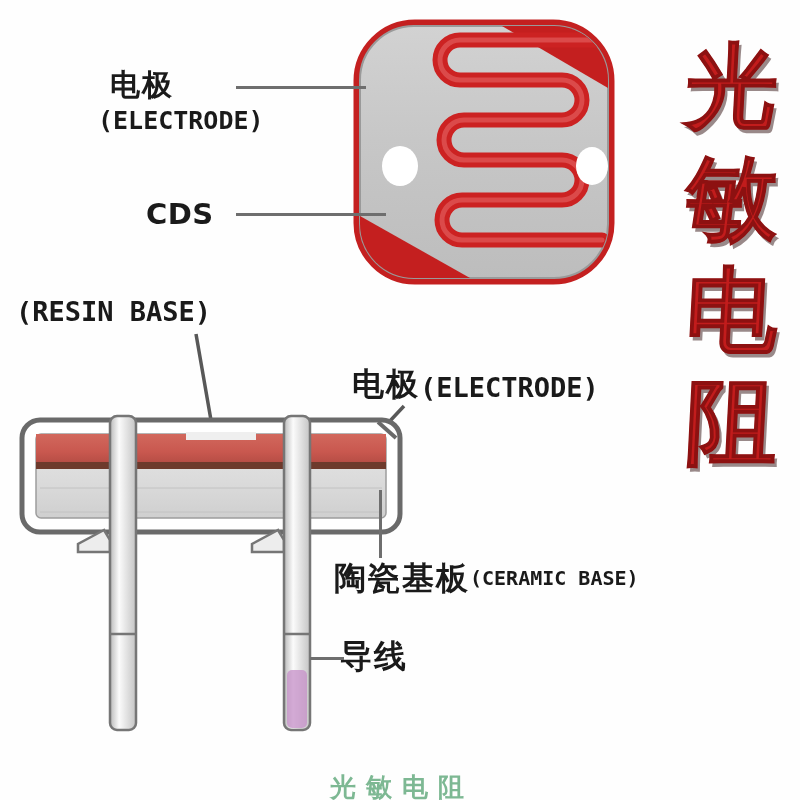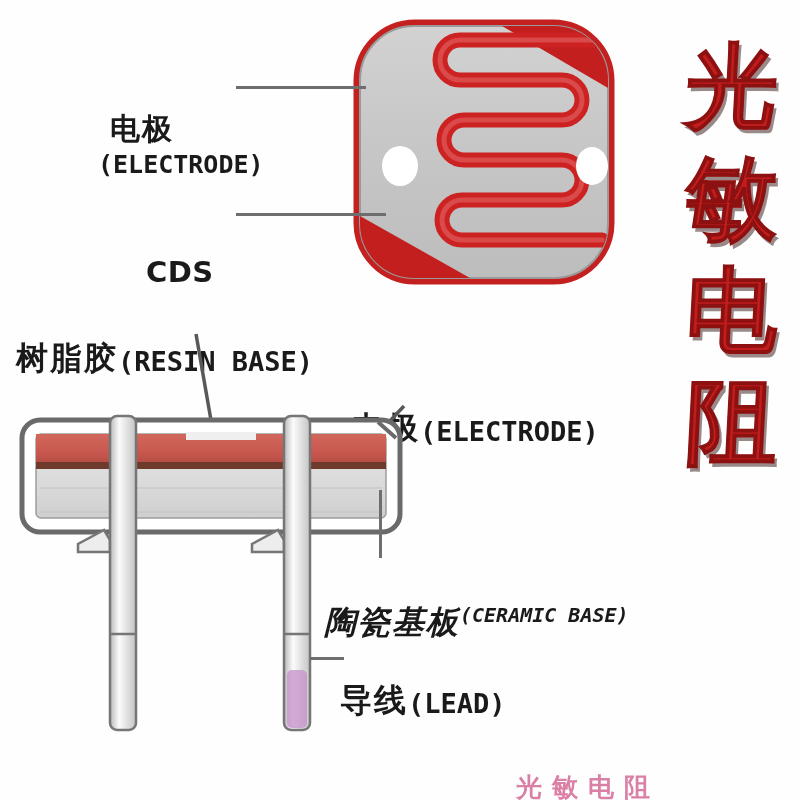--- a/index.html
+++ b/index.html
@@ -21,21 +21,20 @@
 
   
   .label {
     position: absolute;
     color: #1a1a1a;
     font-family: "DejaVu Sans", "Liberation Sans", sans-serif;
     font-weight: 700;
     white-space: nowrap;
     letter-spacing: 0.5px;
     line-height: 1.15;
-    margin-top: 44px;
   }
   .label .cjk {
     font-family: "DejaVu Sans", "Liberation Sans", sans-serif;
     font-weight: 700;
     letter-spacing: 2px;
   }
   .label .latin {
     font-family: "DejaVu Sans Mono", "Liberation Mono", monospace;
     font-weight: 700;
     letter-spacing: 0px;
@@ -66,27 +65,27 @@
     transform: skewX(-3deg);
   }
 
   
   #watermark {
     position: absolute;
     left: 330px;
     top: 770px;
     width: 330px;
     height: 30px;
-    color: #be185d;
+    color: #15803d;
     font-size: 26px;
     font-weight: 700;
     font-family: Liberation Mono, monospace;
     letter-spacing: 10px;
     opacity: 0.55;
-    text-align: right;
+    text-align: left;
   }
 </style>
 </head>
 <body>
 
 <div id="page">
 
   <svg class="abs" style="left:352px; top:18px;" width="268" height="270">
     <defs>
       <clipPath id="bodyClip">
@@ -141,31 +140,30 @@
 
   <div class="leader" style="left:236px; top:86px; width:130px; height:3px;"></div>
 
   <div class="leader" style="left:236px; top:213px; width:150px; height:3px;"></div>
 
   <div class="label" style="left:110px; top:68px; font-size:30px;">
     <div class="cjk">电极</div>
     <div class="latin" style="font-size:25px; margin-top:4px; margin-left:-12px;">(ELECTRODE)</div>
   </div>
 
-  <div class="label latin" style="left:146px; top:212px; font-size:29px;">CDS</div>
+  <div class="label latin" style="left:146px; top:198px; font-size:29px;">CDS</div>
 
   <div id="vtitle" style="left:686px; top:40px;">
     <span class="glyph">光</span>
     <span class="glyph">敏</span>
     <span class="glyph">电</span>
     <span class="glyph">阻</span>
   </div>
 
   <div class="label" style="left:16px; top:296px; font-size:32px; display:flex; align-items:flex-end;">
-    <span class="cjk">树脂胶</span>
     <span class="latin" style="font-size:27px;">(RESIN BASE)</span>
   </div>
 
   <svg class="abs" style="left:150px; top:330px;" width="130" height="115">
     <path d="M 46 4 L 62 96 L 76 106" fill="none" stroke="#585858" stroke-width="3.5"></path>
   </svg>
 
   <div class="label" style="left:352px; top:366px; font-size:32px; display:flex; align-items:flex-end;">
     <span class="cjk">电极</span>
     <span class="latin" style="font-size:27px;">(ELECTRODE)</span>
@@ -215,29 +213,28 @@
     <g>
       <path d="M 260 118 L 234 132 L 234 140 L 266 140 L 266 128 Z" fill="#ededed" stroke="#767676" stroke-width="2.5"></path>
       <rect x="266" y="4" width="26" height="314" rx="7" ry="7" fill="url(#leadGrad)" stroke="#767676" stroke-width="2.5"></rect>
       <line x1="266" y1="222" x2="292" y2="222" stroke="#767676" stroke-width="2.5"></line>
       <rect x="269" y="258" width="20" height="58" rx="5" ry="5" fill="#c58fc8" opacity="0.75"></rect>
     </g>
 
     <path d="M 360 10 L 378 26" stroke="#6a6a6a" stroke-width="4" fill="none"></path>
   </svg>
 
-  <div class="label" style="left:324px; top:560px; font-size:32px; display:flex; align-items:flex-start;font-style:italic;">
+  <div class="label" style="left:334px; top:560px; font-size:32px; display:flex; align-items:center;">
     <span class="cjk">陶瓷基板</span>
     <span class="latin" style="font-size:20px;">(CERAMIC BASE)</span>
   </div>
 
   <div class="leader" style="left:379px; top:490px; width:3px; height:68px;"></div>
 
   <div class="label" style="left:340px; top:638px; font-size:32px; display:flex; align-items:flex-end;text-align:right;">
     <span class="cjk">导线</span>
-    <span class="latin" style="font-size:27px;">(LEAD)</span>
   </div>
 
   <div class="leader" style="left:310px; top:657px; width:34px; height:3px;"></div>
 
   <div id="watermark">光敏电阻</div>
 
 </div>
 
 </body></html>

